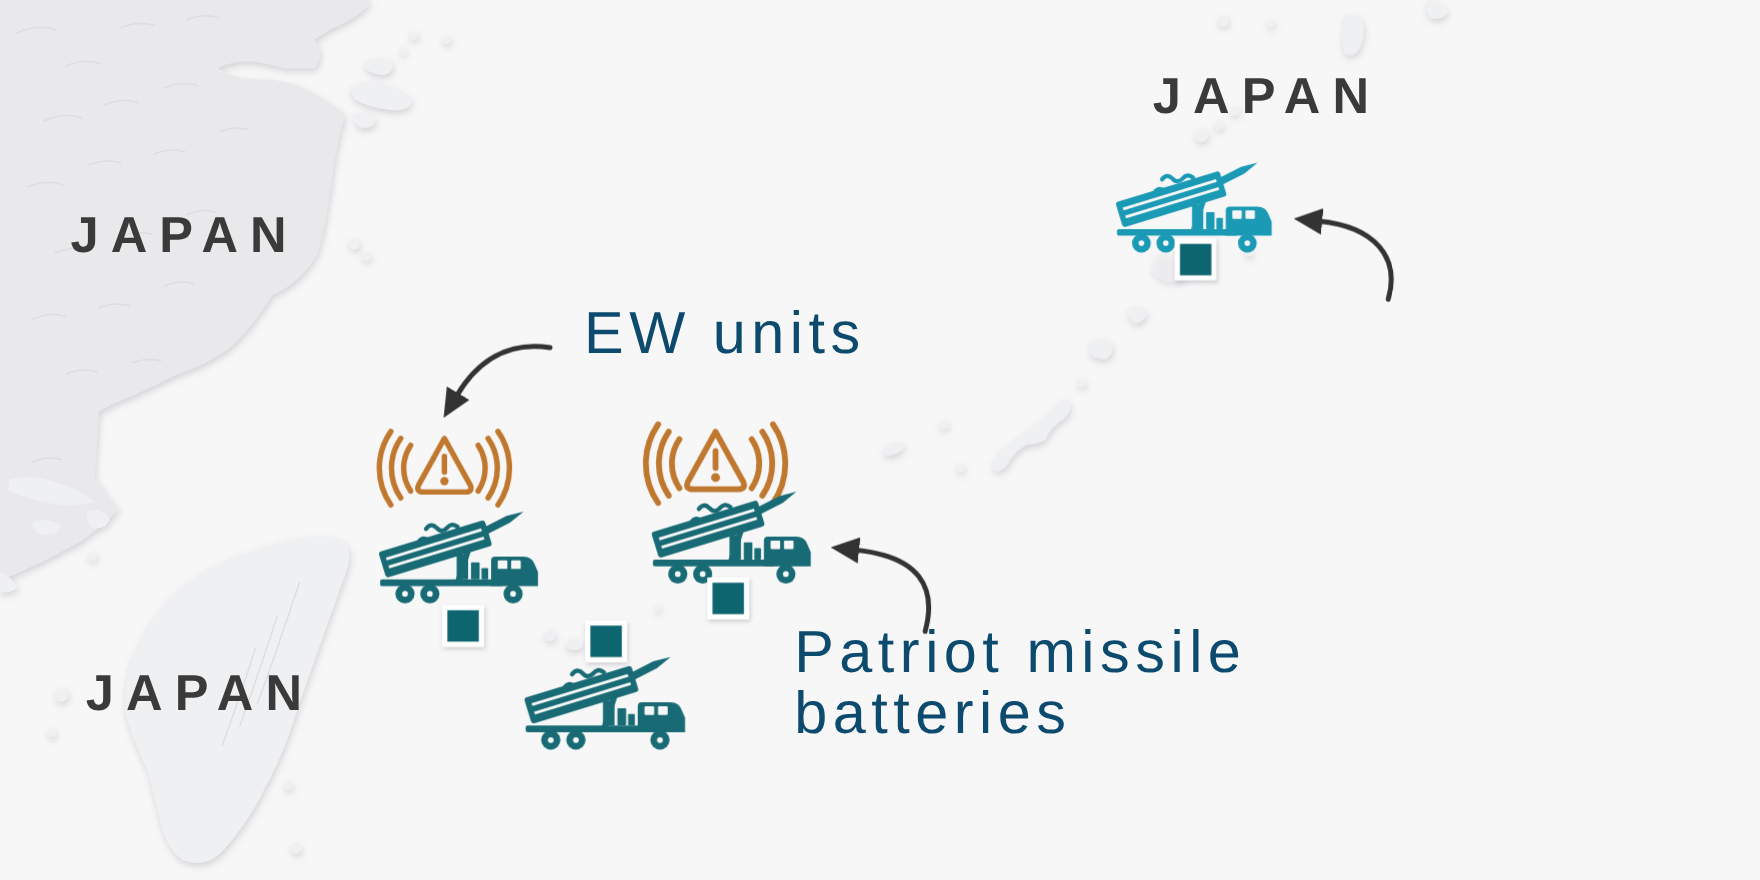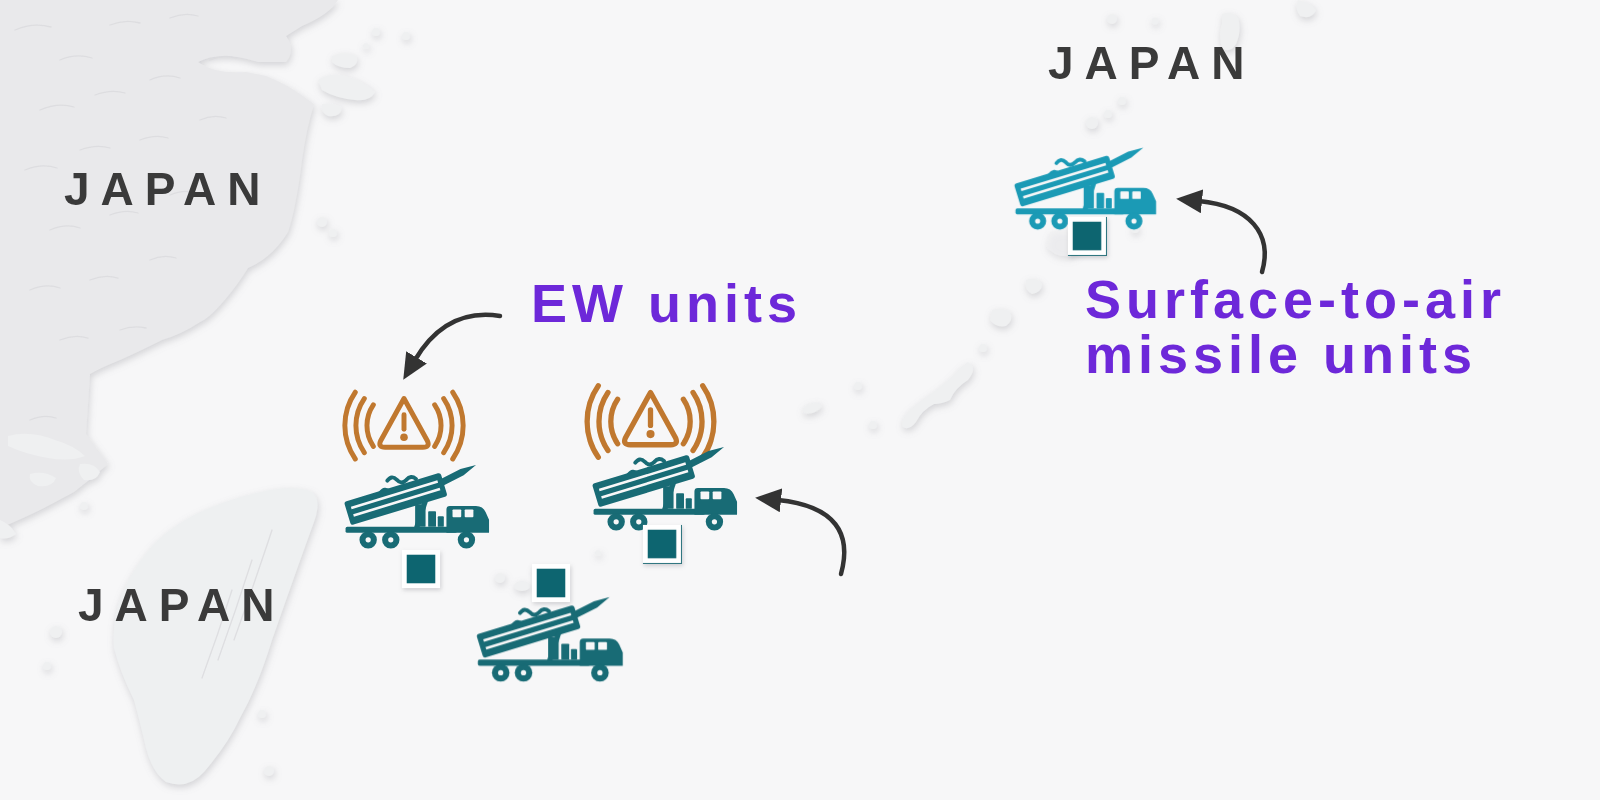--- a/index.html
+++ b/index.html
@@ -1,22 +1,22 @@
 <!DOCTYPE html>
 <html><head>
 <meta charset="utf-8">
 <style>
   html,body{margin:0;padding:0;background:#f7f7f8;}
   .stage{position:relative;width:1600px;height:800px;overflow:hidden;
          font-family:"Liberation Sans", sans-serif;background:#f7f7f8;}
   .stage svg.map{position:absolute;left:0;top:0;}
   .country-label{position:absolute;font-size:46px;font-weight:800;letter-spacing:11px;
-                 color:#3a3a3a;white-space:nowrap;}
-  .annotation{position:absolute;font-size:54px;font-weight:700;letter-spacing:5px;
-              color:#6d28d9;line-height:55px;white-space:nowrap;}
+                 color:#3a3a3a;white-space:nowrap;margin-top:24px;}
+  .annotation{position:absolute;font-size:54px;font-weight:400;letter-spacing:5px;
+              color:#0c4a6e;line-height:55px;white-space:nowrap;}
 </style>
 </head>
 <body>
 
 <div class="stage">
 
   <svg class="map" width="1600" height="800" viewBox="0 0 1600 800">
     <defs>
       <filter id="coastShadow" x="-20%" y="-20%" width="140%" height="140%">
         <feDropShadow dx="1" dy="3" stdDeviation="3.5" flood-color="#9a9aa0" flood-opacity="0.38"></feDropShadow>
@@ -187,19 +187,19 @@
   </svg>
 
   <div class="country-label" style="left:64px;top:162px;">JAPAN</div>
   <div class="country-label" style="left:1048px;top:36px;">JAPAN</div>
   <div class="country-label" style="left:78px;top:578px;">JAPAN</div>
 
   <div class="annotation" style="left:531px;top:276px;">
     <div>EW units</div>
   </div>
 
-  <div class="annotation" style="left:1085px;top:272px;">
-    <div>Surface-to-air</div>
-    <div>missile units</div>
+
+  <div class="annotation" style="left:722px;top:566px;">
+    <div>Patriot missile</div>
+    <div>batteries</div>
   </div>
 
-
 </div>
 
 </body></html>

